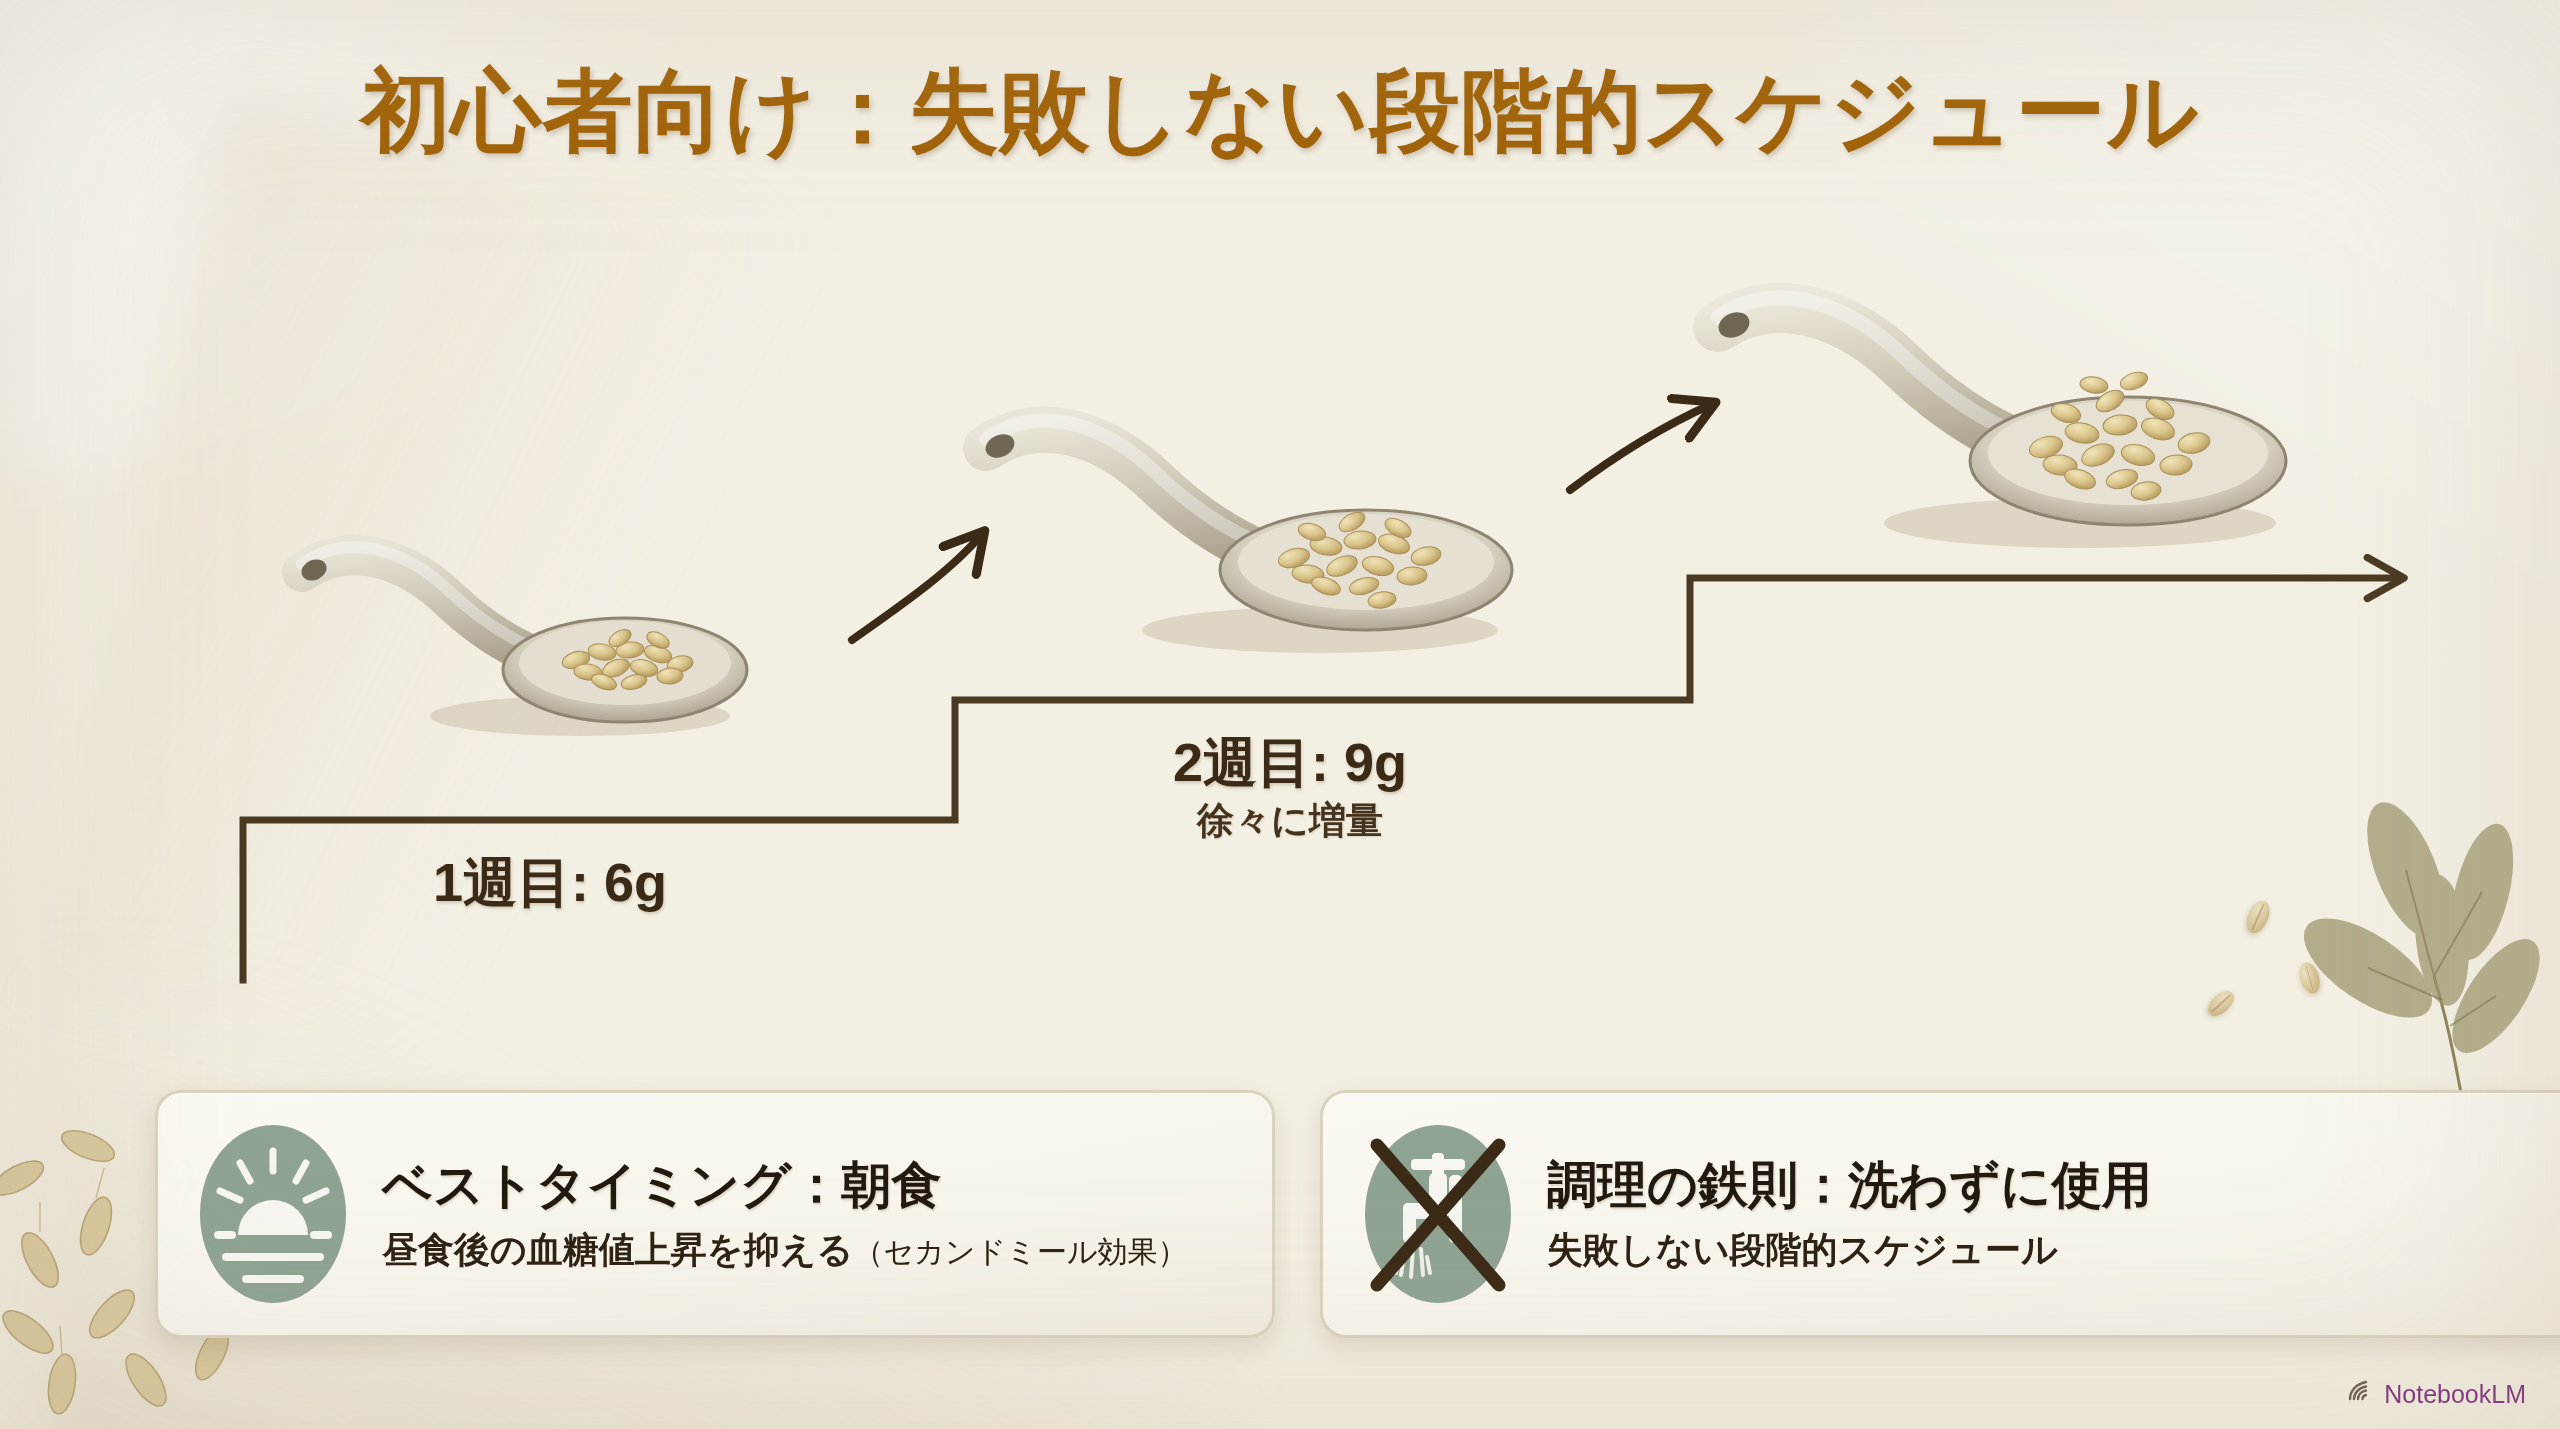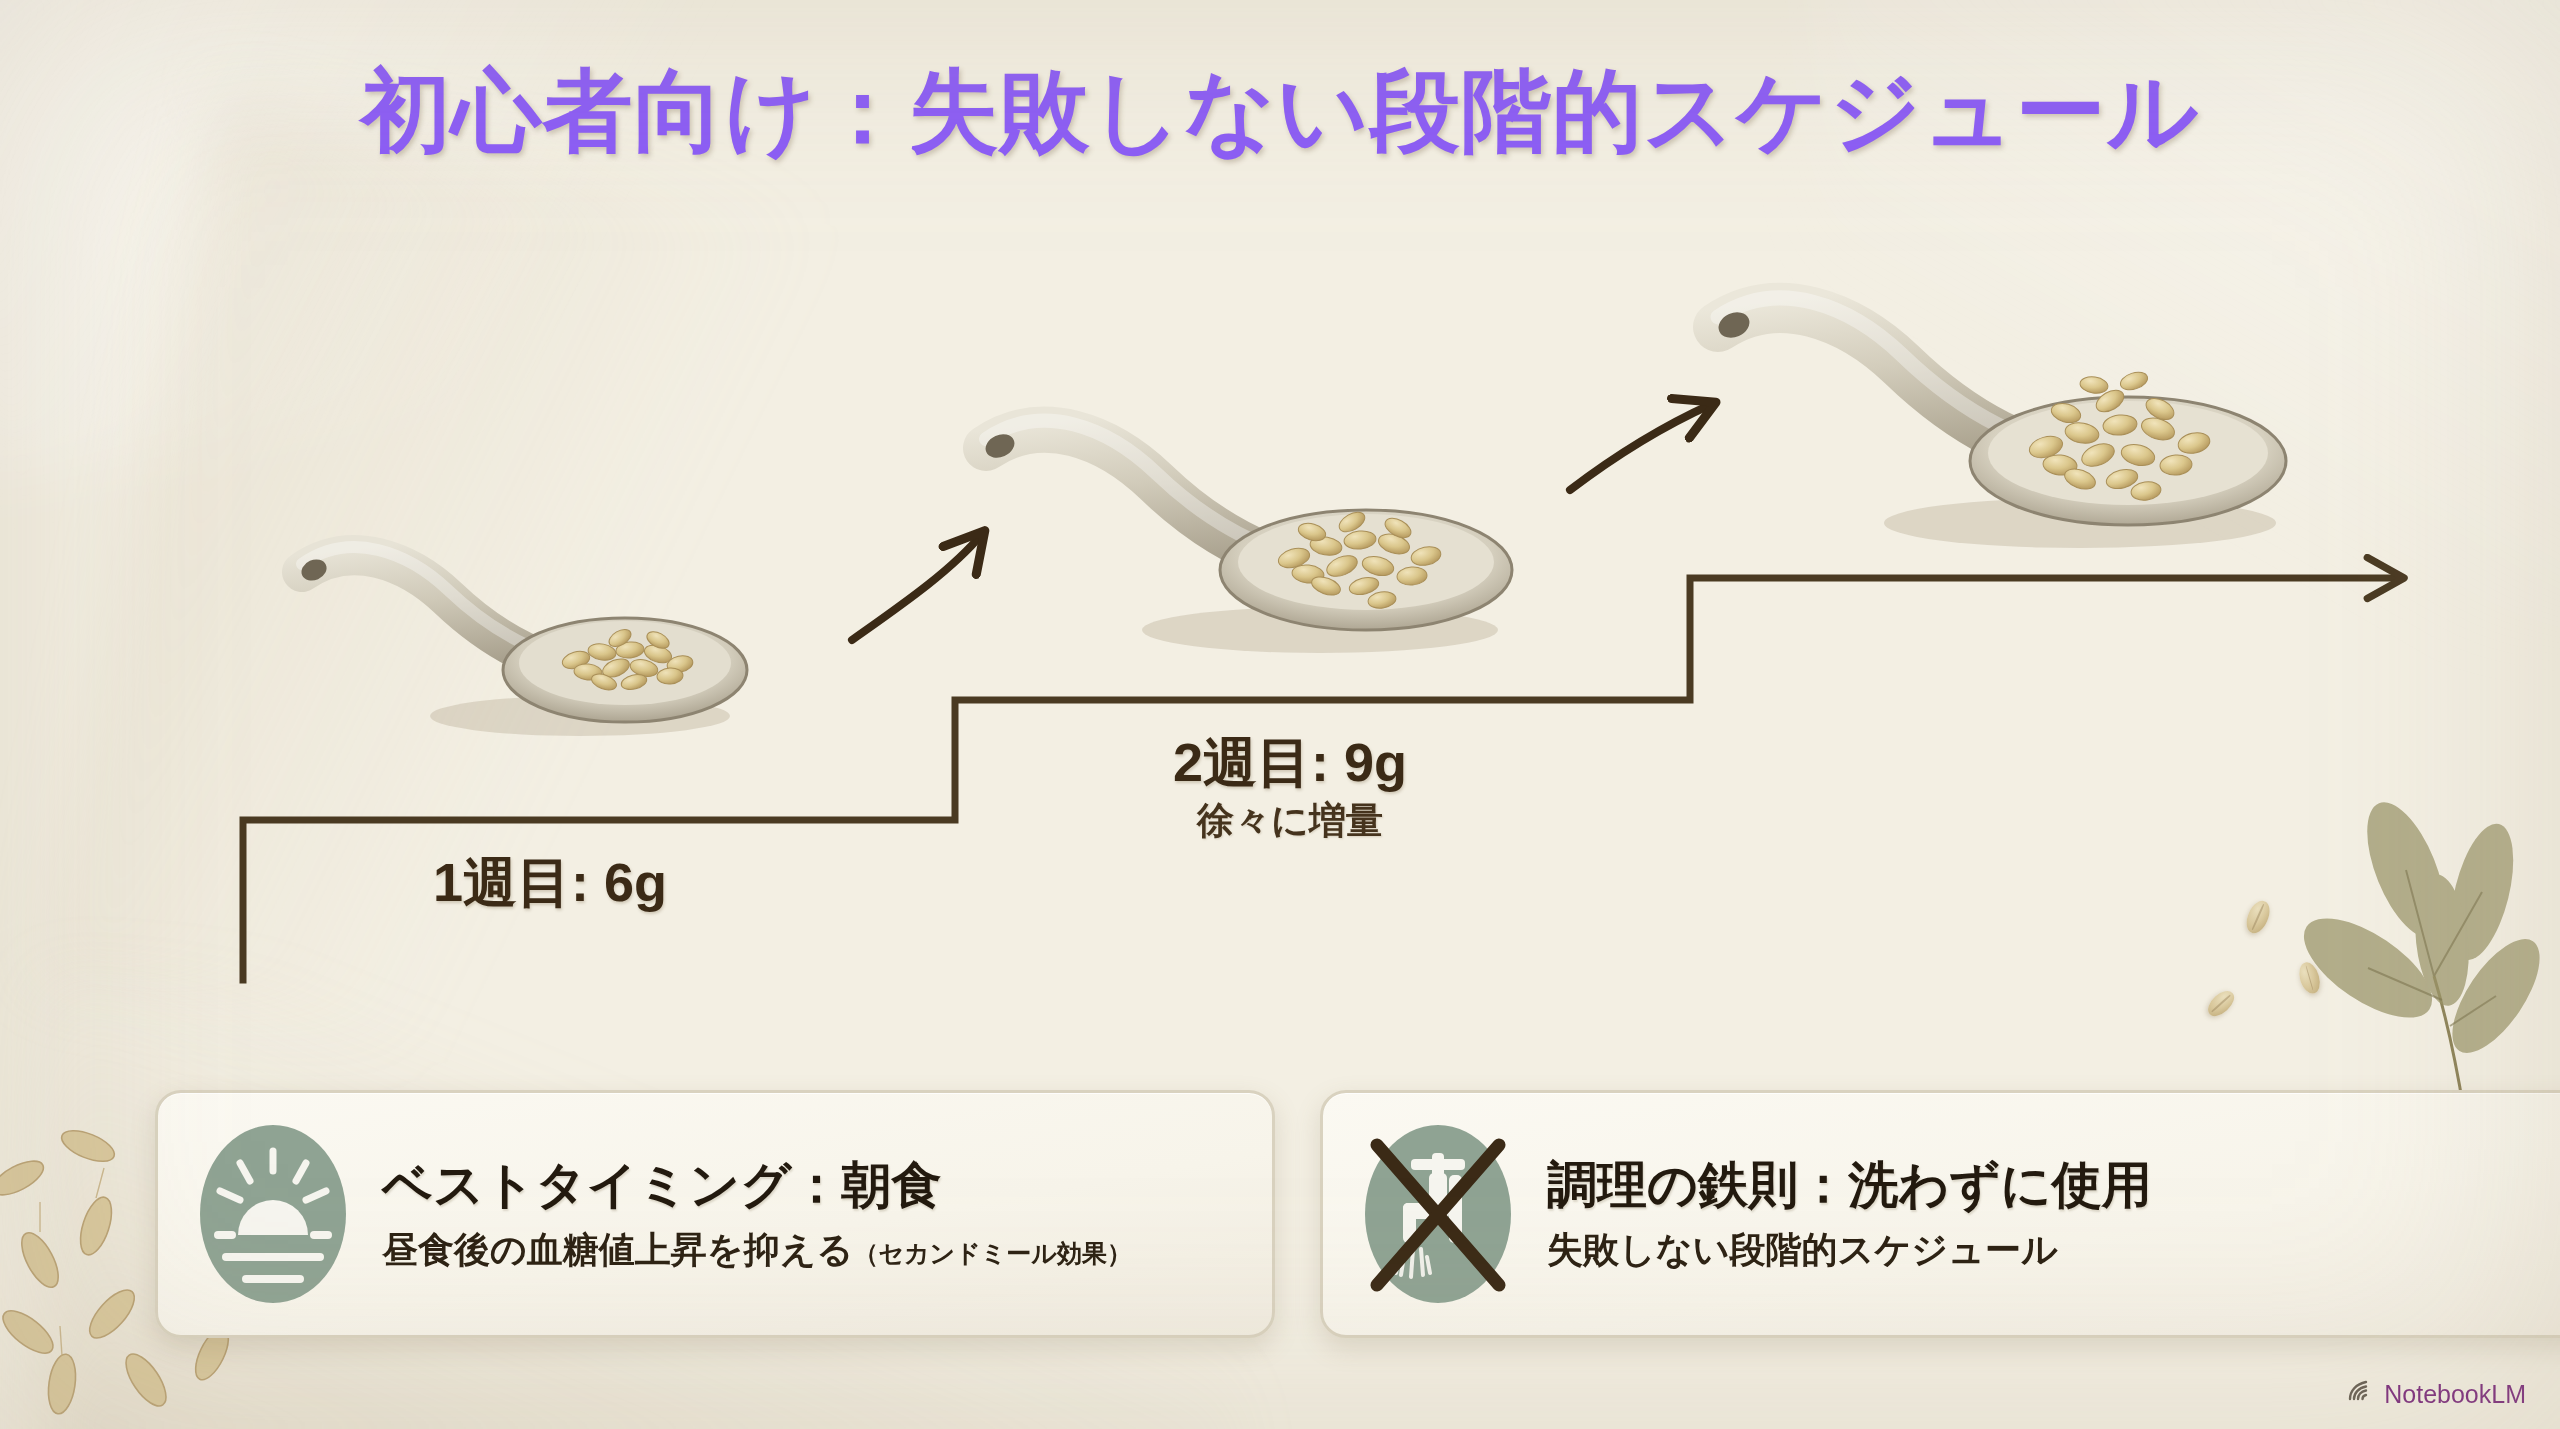--- a/index.html
+++ b/index.html
@@ -30,21 +30,21 @@
   .fold4{left:40px;bottom:-60px;width:1200px;height:520px;
     background:linear-gradient(22deg,rgba(206,194,170,.35) 0%,rgba(255,255,255,0) 62%);
     filter:blur(32px);}
   .vignette{position:absolute;inset:0;pointer-events:none;
     box-shadow:inset 0 0 240px rgba(180,166,136,.28);}
 
   
   #title{
     position:absolute;left:0;right:0;top:66px;text-align:center;
     font-size:90px;line-height:1;font-weight:800;letter-spacing:1px;
-    color:#8b5cf6;
+    color:#a16207;
     text-shadow:2px 3px 5px rgba(120,100,70,.30);
     white-space:nowrap;
   }
 
   
   #steps{position:absolute;left:0;top:0;width:2560px;height:1060px;}
   #stepline{position:absolute;left:0;top:0;width:2560px;height:1060px;}
 
   .spoon{position:absolute;}
   .spoon svg{display:block;}
@@ -72,21 +72,21 @@
   #card-right{left:1320px;width:1352px;}
   .card-icon{flex:0 0 auto;width:150px;height:182px;position:relative;}
   .card-body{flex:1 1 auto;min-width:0;}
   .card-title{
     font-size:50px;font-weight:800;color:#231a0f;line-height:1.15;white-space:nowrap;
     text-shadow:1px 2px 2px rgba(120,104,74,.22);
   }
   .card-sub{
     font-size:36px;font-weight:700;color:#2c2113;line-height:1.2;margin-top:14px;white-space:nowrap;
   }
-  .card-sub .paren{font-size:25px;font-weight:700;}
+  .card-sub .paren{font-size:30px;font-weight:400;}
 
   
   #watermark{
     position:absolute;right:34px;bottom:20px;display:flex;align-items:center;gap:10px;
     color:#701a75;font-size:25px;font-weight:500;opacity:.92;
   }
 
   
   .grain{position:absolute;border-radius:50% 50% 48% 52%;
     background:radial-gradient(ellipse at 32% 28%, #eadfbd 0%, #d9c89c 48%, #bda775 100%);

